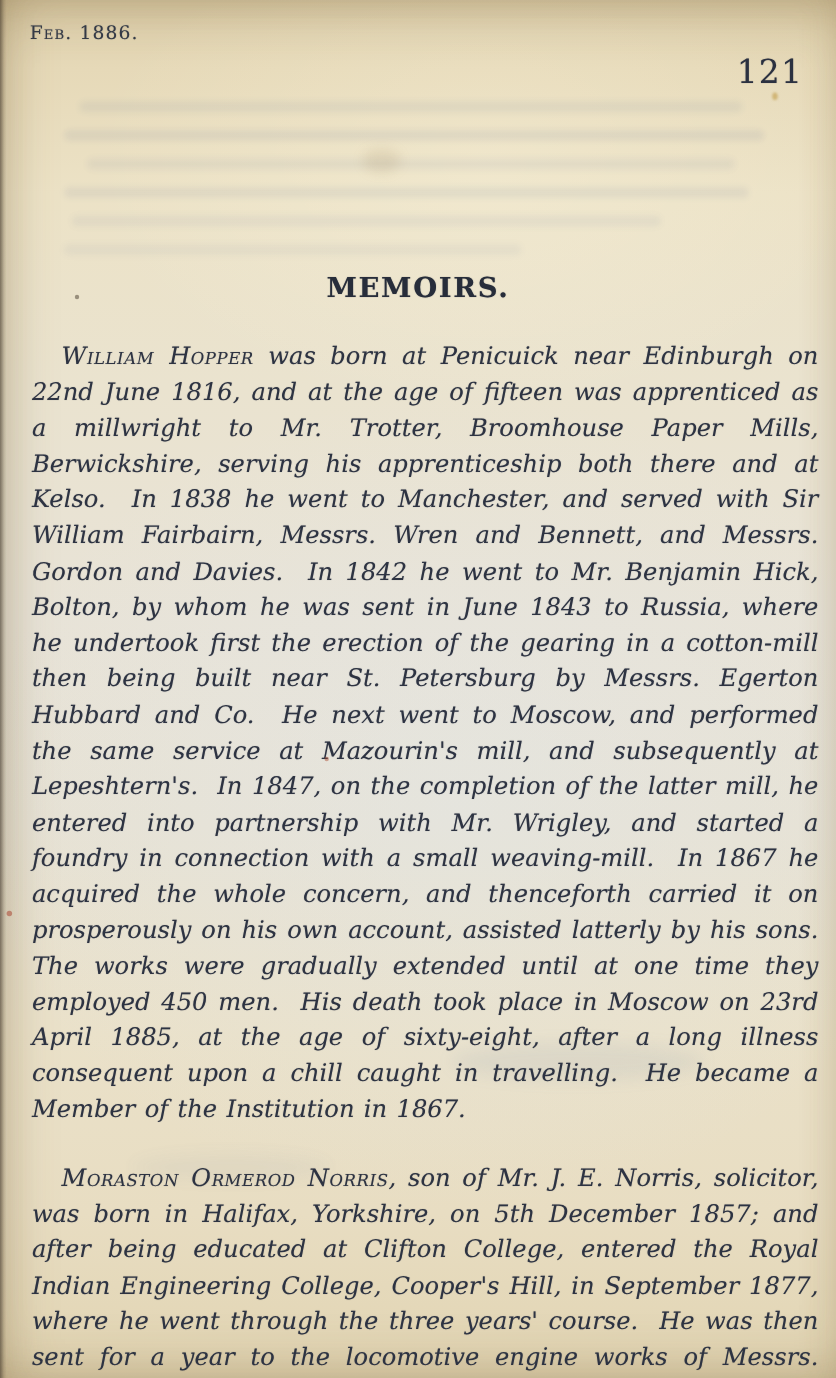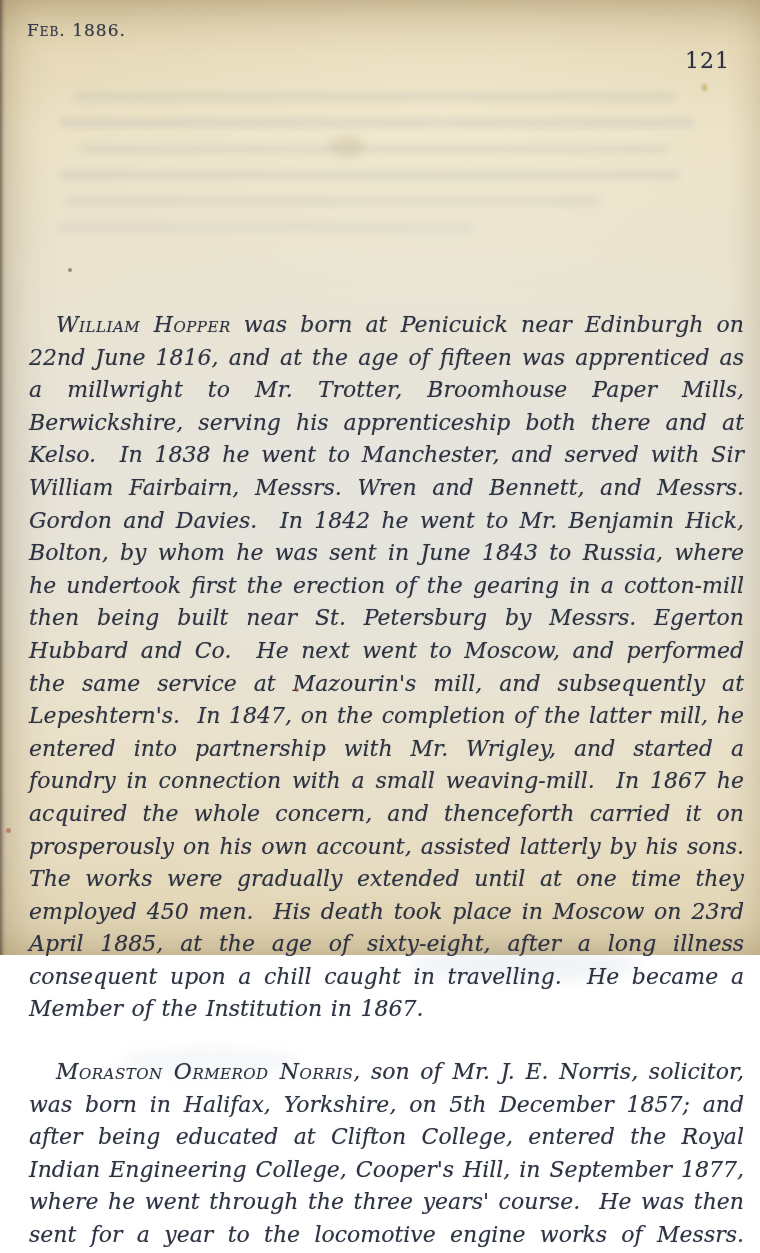--- a/index.html
+++ b/index.html
@@ -3,21 +3,21 @@
 <meta charset="utf-8">
 <style>
   html, body {
     margin: 0; padding: 0;
     width: 760px; height: 1253px;
     overflow: hidden;
     font-family: "DejaVu Serif", "Liberation Serif", serif;
   }
   .scan-page {
     position: relative;
-    width: 760px; height: 955px;
+    width: 760px; height: 1253px;
     background:
       radial-gradient(ellipse 520px 320px at 58% 12%, rgba(255,250,230,0.25), rgba(255,250,230,0) 70%),
       radial-gradient(ellipse 600px 500px at 55% 58%, rgba(225,232,238,0.35), rgba(225,232,238,0) 75%),
       linear-gradient(180deg,
         #ddcfab 0%, #e6d9b8 5%, #ece2c6 14%, #eae3cf 28%,
         #e8e3d7 45%, #e7e2d4 60%, #eae1c9 75%, #e8ddc2 88%, #e1d4b2 100%);
     box-shadow:
       inset 0 25px 45px -18px rgba(125,100,55,0.30),
       inset 28px 0 55px -30px rgba(115,90,50,0.33),
       inset -18px 0 45px -28px rgba(150,125,75,0.18),
@@ -33,21 +33,21 @@
 
   .header-date {
     position: absolute; left: 27px; top: 20px;
     font-variant: small-caps;
     font-size: 17px; letter-spacing: 1px;
     color: #343a46;
     text-shadow: 0 0 1px rgba(52,58,70,0.45);
   }
   .page-number {
     position: absolute; right: 30px; top: 48px;
-    font-size: 22px; letter-spacing: 1px;
+    font-size: 30px; letter-spacing: 1px;
     color: #2b3140;
     text-shadow: 0 0 1px rgba(43,49,64,0.45);
   }
 
   .page-title {
     position: absolute; left: 0; top: 247px; width: 100%;
     margin: 0;
     text-align: center;
     font-size: 25px; font-weight: bold; letter-spacing: 1.5px;
     color: #272d3a;
@@ -108,20 +108,21 @@
     <div class="ghost-line" style="left:4%;  top:0;    width:90%; opacity:.8"></div>
     <div class="ghost-line" style="left:2%;  top:26px; width:95%; opacity:.9"></div>
     <div class="ghost-line" style="left:5%;  top:52px; width:88%; opacity:.75"></div>
     <div class="ghost-line" style="left:2%;  top:78px; width:93%; opacity:.85"></div>
     <div class="ghost-line" style="left:3%;  top:104px; width:80%; opacity:.7"></div>
     <div class="ghost-line" style="left:2%;  top:130px; width:62%; opacity:.6"></div>
   </div>
   <div class="ghost-blob" style="left:410px; top:948px; width:230px; height:34px;"></div>
   <div class="ghost-blob" style="left:120px; top:1048px; width:180px; height:26px; opacity:.7"></div>
 
+  <h1 class="page-title">MEMOIRS.</h1>
 
   <div class="memoirs-section">
 
     <p class="memoir-entry"><span class="lead-name">William Hopper</span><span class="memoir-body"> was born at Penicuick near Edinburgh on 22nd June 1816, and at the age of fifteen was apprenticed as a millwright to Mr. Trotter, Broomhouse Paper Mills, Berwickshire, serving his apprenticeship both there and at Kelso.  In 1838 he went to Manchester, and served with Sir William Fairbairn, Messrs. Wren and Bennett, and Messrs. Gordon and Davies.  In 1842 he went to Mr. Benjamin Hick, Bolton, by whom he was sent in June 1843 to Russia, where he undertook first the erection of the gearing in a cotton-mill then being built near St. Petersburg by Messrs. Egerton Hubbard and Co.  He next went to Moscow, and performed the same service at Mazourin's mill, and subsequently at Lepeshtern's.  In 1847, on the completion of the latter mill, he entered into partnership with Mr. Wrigley, and started a foundry in connection with a small weaving-mill.  In 1867 he acquired the whole concern, and thenceforth carried it on prosperously on his own account, assisted latterly by his sons.  The works were gradually extended until at one time they employed 450 men.  His death took place in Moscow on 23rd April 1885, at the age of sixty-eight, after a long illness consequent upon a chill caught in travelling.  He became a Member of the Institution in 1867.</span></p>
 
     <p class="memoir-entry"><span class="lead-name">Moraston Ormerod Norris</span><span class="memoir-body">, son of Mr. J. E. Norris, solicitor, was born in Halifax, Yorkshire, on 5th December 1857; and after being educated at Clifton College, entered the Royal Indian Engineering College, Cooper's Hill, in September 1877, where he went through the three years' course.  He was then sent for a year to the locomotive engine works of Messrs. Dübs, Glasgow; and then to the Great Western Railway works at Swindon.  In October 1882 he went to Madras, in the service of the Public Works Department,</span></p>
 
   </div>
 
   <div class="stain stain-1"></div>

